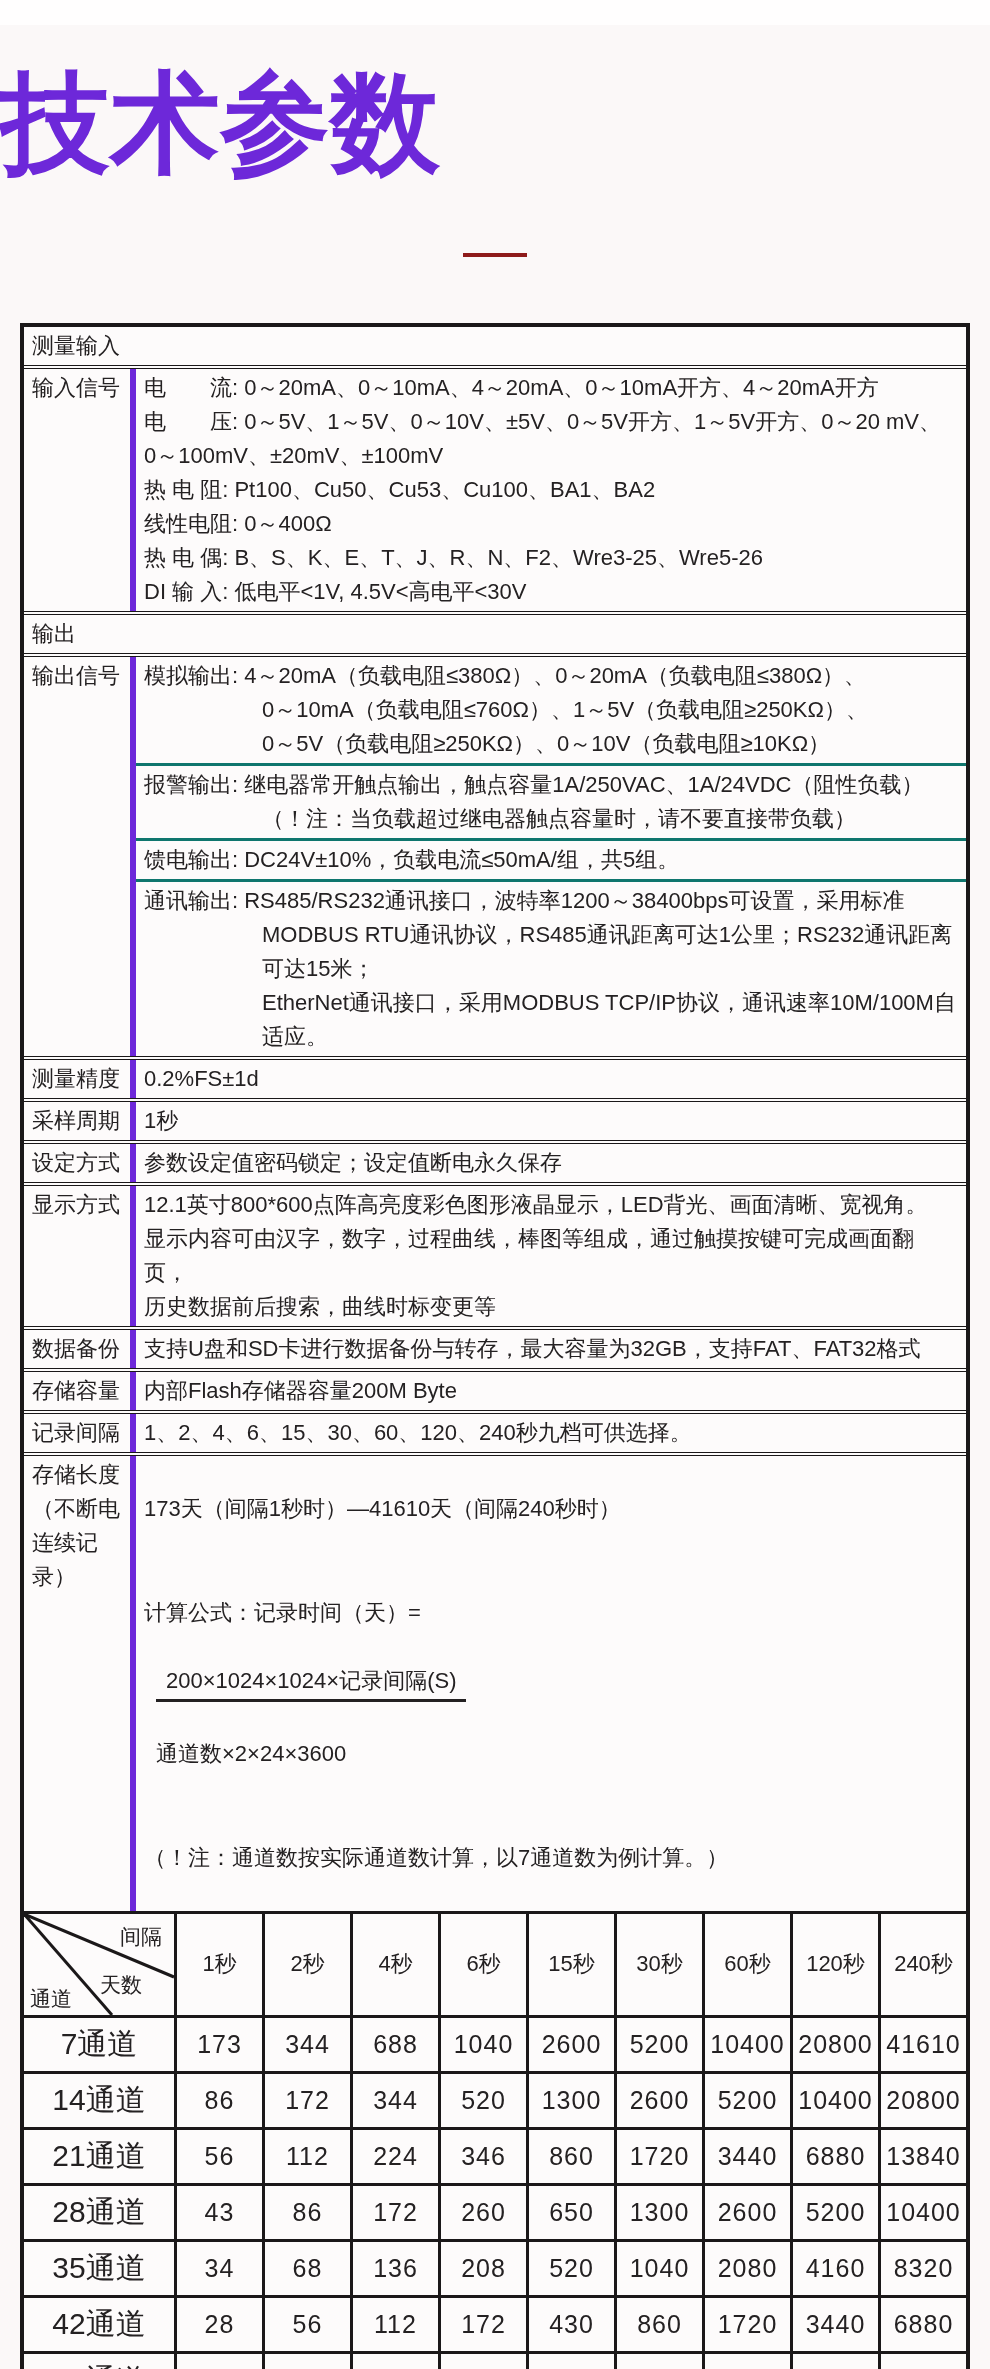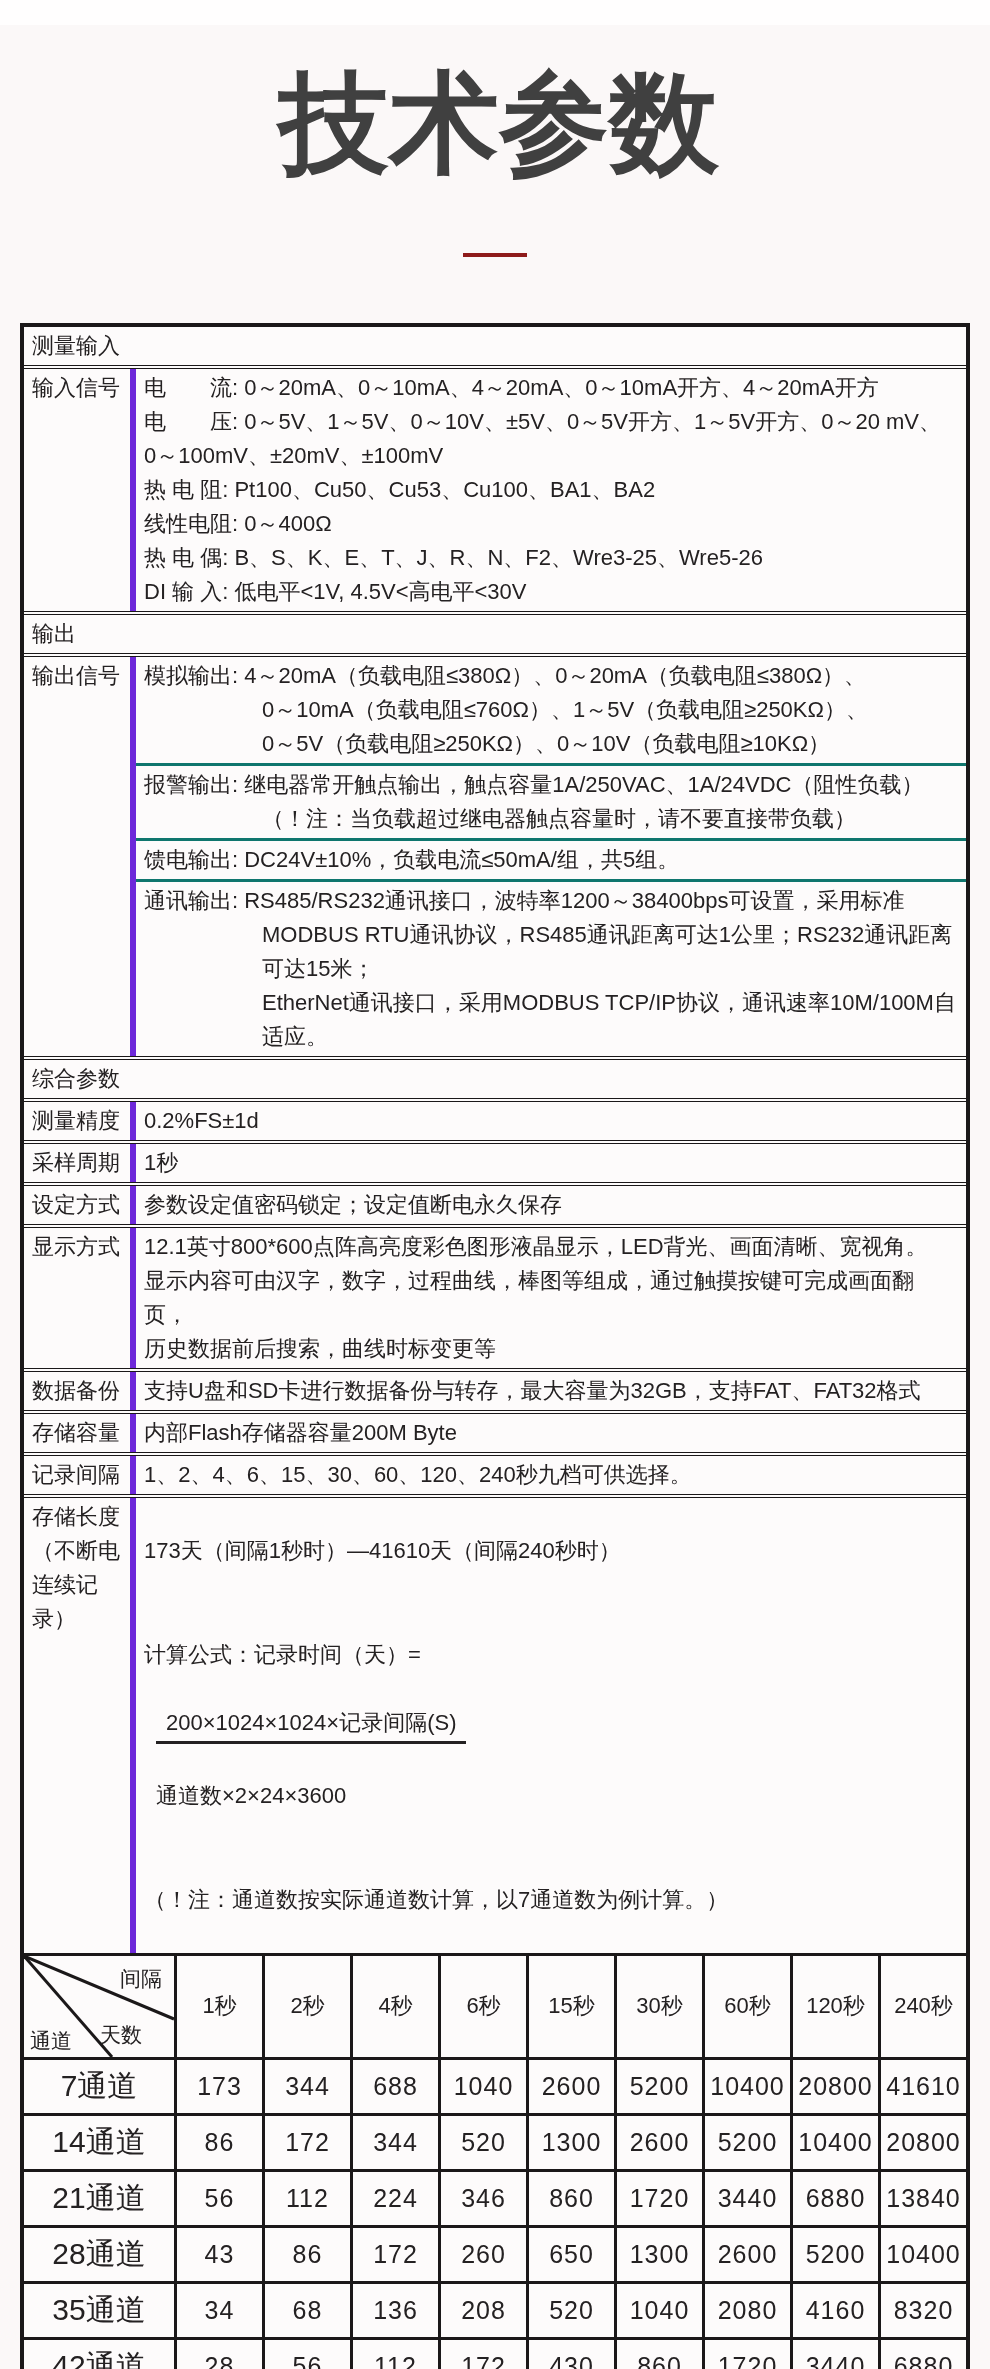--- a/index.html
+++ b/index.html
@@ -3,24 +3,23 @@
 <meta charset="utf-8">
 <style>
   html,body{margin:0;padding:0;}
   body{
     width:990px;height:2369px;overflow:hidden;position:relative;
     background:#fbf8f8;color:#242122;
     font-family:"Liberation Sans","DejaVu Sans",sans-serif;
   }
   .top-strip{height:25px;background:#fffefe;}
   .page-title{
-    margin:40px 0 0;text-align:center;
-    font-size:110px;line-height:1.05;font-weight:900;color:#404040;
+    margin:40px 0 0;text-align:left;
+    font-size:110px;line-height:1.05;font-weight:900;color:#6d28d9;
     letter-spacing:0px;
-    padding-left:8px;
   }
   .red-line{width:64px;height:4px;background:#8e1b1b;margin:72px auto 0;}
 
   
   .tbl{
     width:950px;margin:66px auto 0;box-sizing:border-box;
     border:4px solid #1b1819;background:#fdfbfb;
     font-size:22px;line-height:34px;
   }
   .row{display:flex;border-top:4px double #1b1819;}
@@ -53,21 +52,21 @@
     flex:1;border-left:3px solid #1b1819;
     display:flex;align-items:center;justify-content:center;
     font-size:25px;letter-spacing:1px;
   }
   .chc.first{width:150px;flex:none;border-left:none;font-size:30px;letter-spacing:0;}
   .chh .chc{font-size:22px;letter-spacing:0;}
   .corner{position:relative;}
   .corner svg{position:absolute;left:0;top:0;width:100%;height:100%;}
   .corner span{position:absolute;font-size:21px;line-height:22px;}
   .c-top{top:12px;right:12px;}
-  .c-mid{top:68px;left:76px;}
+  .c-mid{top:60px;left:76px;}
   .c-bot{bottom:5px;left:6px;}
 </style>
 </head>
 <body>
 
 <div class="top-strip"></div>
 
 <h1 class="page-title">技术参数</h1>
 <div class="red-line"></div>
 
@@ -100,23 +99,20 @@
 0～5V（负载电阻≥250KΩ）、0～10V（负载电阻≥10KΩ）</div>
       <div class="sub">报警输出: 继电器常开触点输出，触点容量1A/250VAC、1A/24VDC（阻性负载）
 （！注：当负载超过继电器触点容量时，请不要直接带负载）</div>
       <div class="sub">馈电输出: DC24V±10%，负载电流≤50mA/组，共5组。</div>
       <div class="sub">通讯输出: RS485/RS232通讯接口，波特率1200～38400bps可设置，采用标准
 MODBUS RTU通讯协议，RS485通讯距离可达1公里；RS232通讯距离可达15米；
 EtherNet通讯接口，采用MODBUS TCP/IP协议，通讯速率10M/100M自适应。</div>
     </div>
   </div>
 
-  <div class="row">
-    <div class="sec">综合参数</div>
-  </div>
 
   <div class="row">
     <div class="lab">测量精度</div>
     <div class="val">0.2%FS±1d</div>
   </div>
 
   <div class="row">
     <div class="lab">采样周期</div>
     <div class="val">1秒</div>
   </div>

